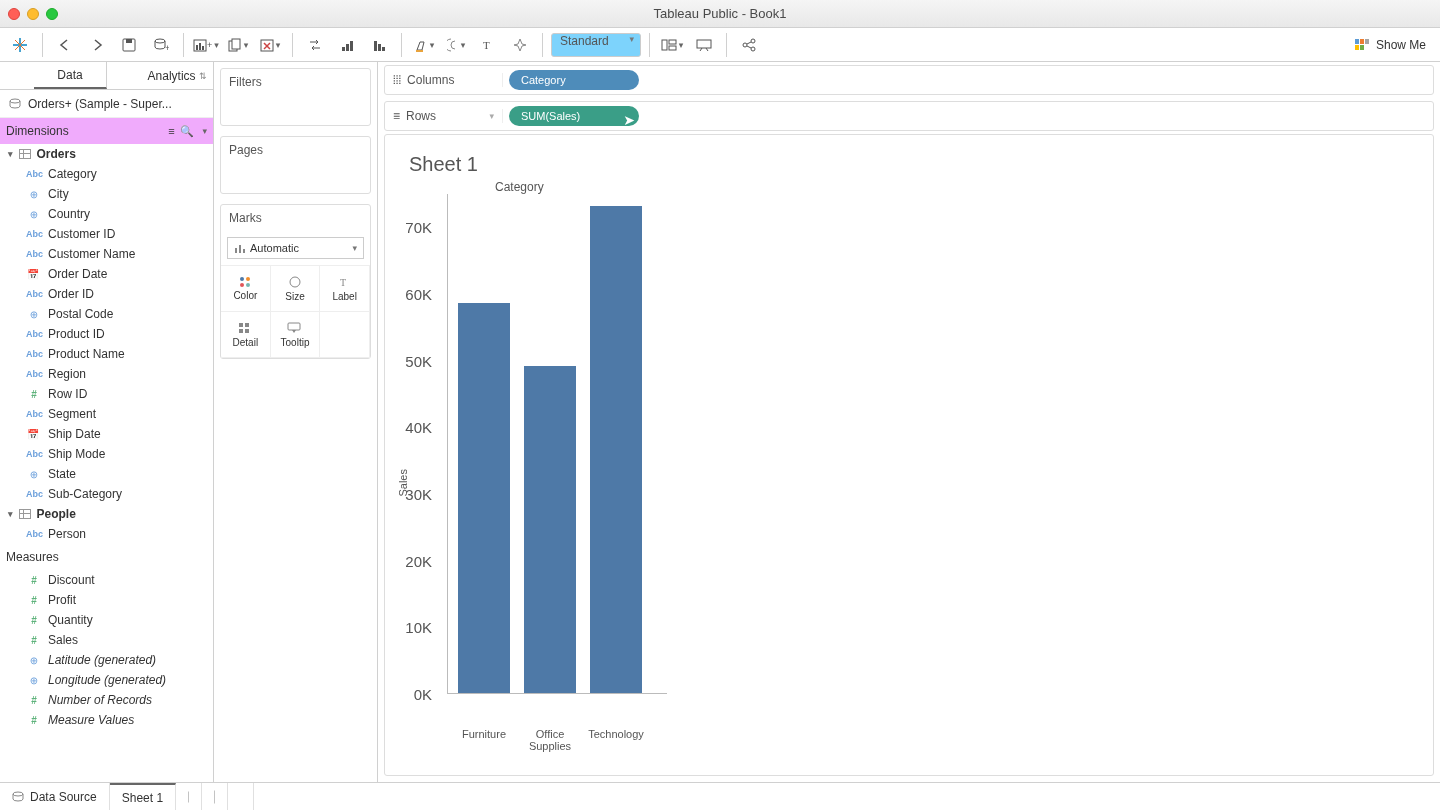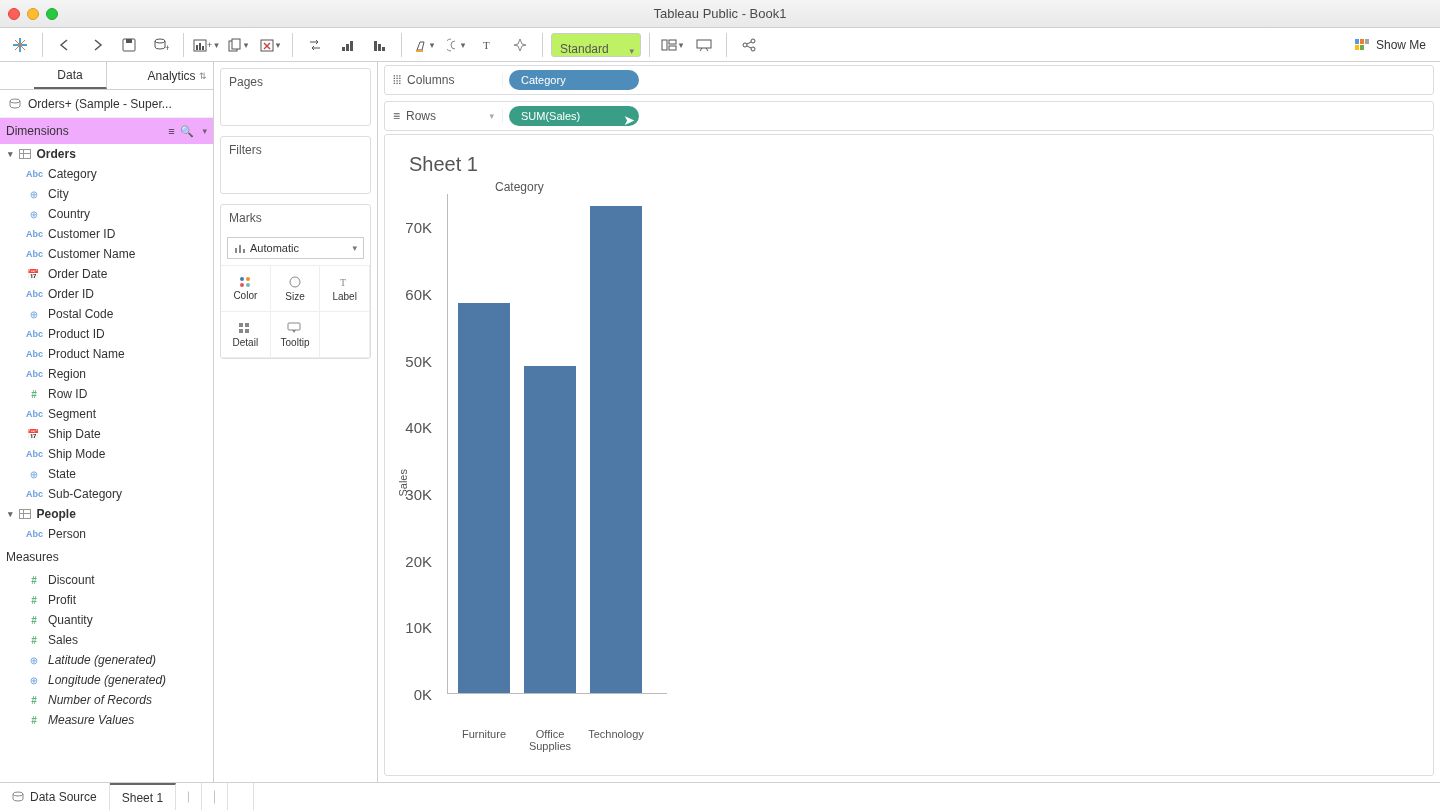--- a/index.html
+++ b/index.html
@@ -9,21 +9,21 @@
 .traffic-lights span { width: 12px; height: 12px; border-radius: 50%; display: inline-block; }
 .tl-close { background: #ff5f57; border:1px solid #e0443e;}
 .tl-min { background: #febc2e; border:1px solid #d89e24;}
 .tl-max { background: #28c840; border:1px solid #1dad2b;}
 .title { flex:1; text-align:center; font-size:13px; color:#4a4a4a;}
 .toolbar { height:34px; border-bottom:1px solid #d0d0d0; display:flex; align-items:center; padding:0 6px; gap:4px; }
 .tool-btn { width:28px; height:26px; display:inline-flex; align-items:center; justify-content:center; border-radius:3px; cursor:pointer; }
 .tool-sep { width:1px; height:24px; background:#d0d0d0; margin:0 4px; }
 .dropdown-btn { display:inline-flex; align-items:center; }
 .chev { font-size:9px; margin-left:2px; color:#666;}
-.fit-select { height:24px; border:1px solid #ccc; border-radius:3px; padding:0 18px 0 8px; font-size:12px; color:#555; background:#bef264; position:relative; display:inline-flex; align-items:flex-end; min-width:90px;}
+.fit-select { height:24px; border:1px solid #ccc; border-radius:3px; padding:0 18px 0 8px; font-size:12px; color:#555; background:#7dd3fc; position:relative; display:inline-flex; align-items:flex-start; min-width:90px;}
 .fit-select::after{content:"▾"; position:absolute; right:6px; color:#777; font-size:9px;}
 .showme { margin-left:auto; display:flex; align-items:center; gap:6px; cursor:pointer; padding:4px 8px;}
 .main { display:flex; height:720px; }
 .sidebar { width:214px; border-right:1px solid #d0d0d0; display:flex; flex-direction:column; }
 .side-tabs { height:28px; display:flex; border-bottom:1px solid #d0d0d0;}
 .side-tab { flex:1; display:flex; align-items:center; justify-content:center; font-size:12px; cursor:pointer; border-right:1px solid #d0d0d0;margin-left:34px;}
 .side-tab:last-child{border-right:none;}
 .side-tab.active{ border-bottom:2px solid #666;}
 .side-tab .small-chev{ font-size:9px; color:#888;}
 .datasource-row { height:28px; display:flex; align-items:center; padding:0 8px; gap:6px; border-bottom:1px solid #eee;}
@@ -384,24 +384,24 @@
           <div class="tree-item">
             <span class="field-icon hash">#</span>
             <span class="italic">Measure Values</span>
           </div>
         </div>
     </div>
   </div>
 
   <div class="shelves-col">
     <div class="shelf-card">
-        <div class="shelf-title">Pages</div>
+        <div class="shelf-title">Filters</div>
       </div>
     <div class="shelf-card">
-        <div class="shelf-title">Filters</div>
+        <div class="shelf-title">Pages</div>
       </div>
     <div class="marks-card">
       <div class="shelf-title">Marks</div>
       <div class="marks-select">
           <svg width="12" height="12" style="margin-right:4px;">
             <rect x="1" y="6" width="2" height="5" fill="#888"></rect>
             <rect x="5" y="3" width="2" height="8" fill="#888"></rect>
             <rect x="9" y="7" width="2" height="4" fill="#888"></rect>
           </svg>
           <span>Automatic</span>

